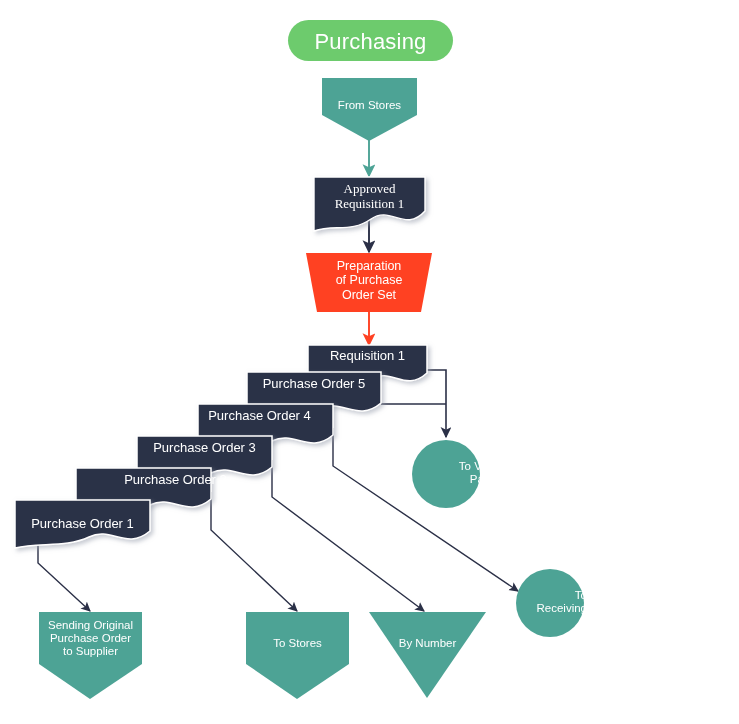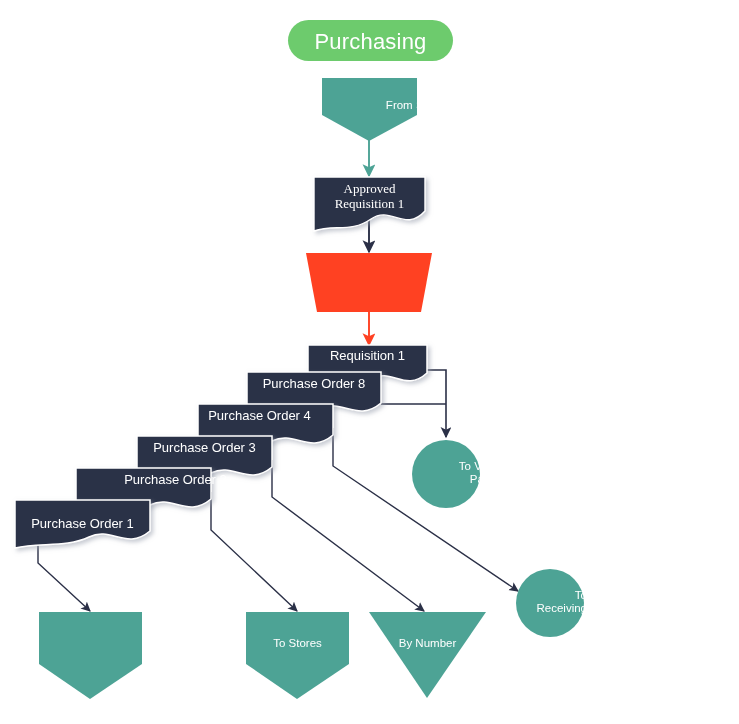--- a/index.html
+++ b/index.html
@@ -123,41 +123,47 @@
 
     <polygon points="246,612 349,612 349,664 297,699 246,664" fill="#4DA395"></polygon>
 
     <polygon points="369,612 486,612 427,698" fill="#4DA395"></polygon>
 
     <circle cx="550" cy="603" r="34" fill="#4DA395"></circle>
   </svg>
 
   <div class="node-label lbl-title" style="left:288px; top:29px; width:165px;">Purchasing</div>
 
-  <div class="node-label lbl-std" style="left:322px; top:99px; width:95px;padding-left:48px;">From Stores</div>
+  <div class="node-label lbl-std" style="left:322px; top:99px; width:95px;">From Stores</div>
 
   <div class="node-label lbl-doc" style="left:314px; top:182px; width:111px;font-family:Liberation Serif, serif;">Approved
 Requisition 1</div>
 
+  <div class="node-label lbl-proc" style="left:311px; top:259px; width:116px;">Preparation
+of Purchase
+Order Set</div>
 
   <div class="node-label lbl-doc" style="left:308px; top:349px; width:119px;">Requisition 1</div>
 
-  <div class="node-label lbl-doc" style="left:247px; top:377px; width:134px;">Purchase Order 8</div>
+  <div class="node-label lbl-doc" style="left:247px; top:377px; width:134px;">Purchase Order 5</div>
 
   <div class="node-label lbl-doc" style="left:192px; top:409px; width:135px;">Purchase Order 4</div>
 
   <div class="node-label lbl-doc" style="left:137px; top:441px; width:135px;">Purchase Order 3</div>
 
   <div class="node-label lbl-doc" style="left:76px; top:473px; width:135px;padding-left:32px;">Purchase Order 2</div>
 
   <div class="node-label lbl-doc" style="left:15px; top:517px; width:135px;">Purchase Order 1</div>
 
   <div class="node-label lbl-std" style="left:408px; top:460px; width:77px;margin-left:44px;">To Vouchers
 Payable</div>
 
+  <div class="node-label lbl-std" style="left:39px; top:619px; width:103px;">Sending Original
+Purchase Order
+to Supplier</div>
 
   <div class="node-label lbl-std" style="left:246px; top:637px; width:103px;">To Stores</div>
 
   <div class="node-label lbl-std" style="left:381px; top:637px; width:93px;">By Number</div>
 
   <div class="node-label lbl-std" style="left:513px; top:589px; width:74px;text-align:right;">To
 Receiving</div>
 
   <div class="hit" style="left:288px; top:20px; width:165px; height:41px;"></div>
   <div class="hit" style="left:322px; top:78px; width:95px; height:63px;"></div>

